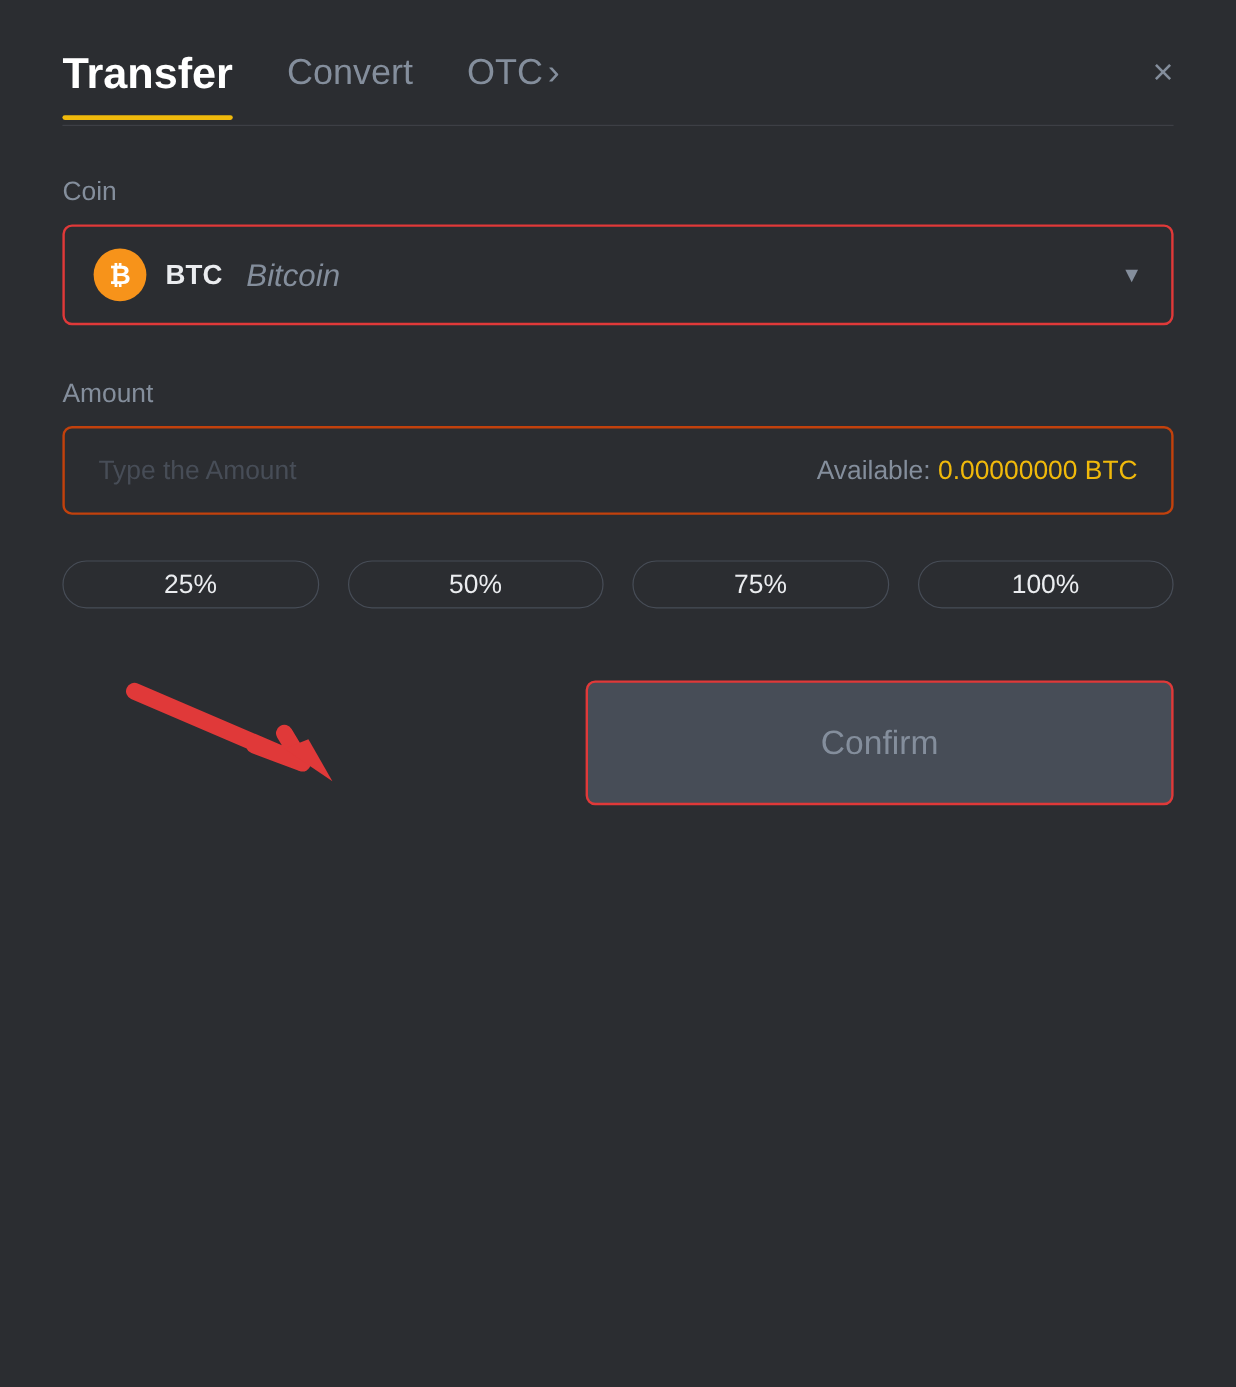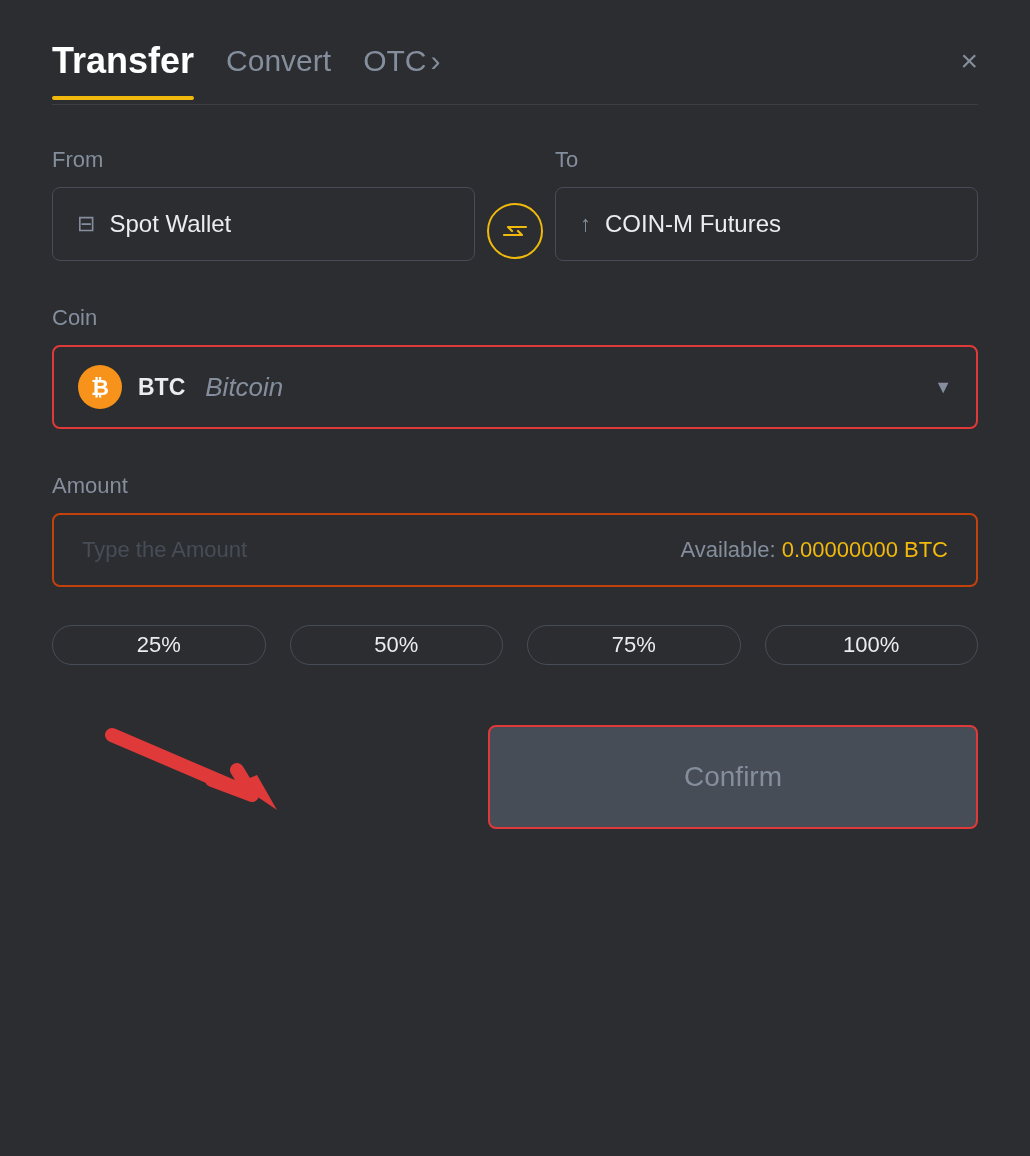--- a/index.html
+++ b/index.html
@@ -16,21 +16,21 @@
       background: #2b2d31;
       width: 1030px;
       height: 1156px;
       position: relative;
       padding: 40px 52px;
     }
     
     .header {
       display: flex;
       align-items: center;
-      gap: 32px;
+      gap: 45px;
       margin-bottom: 0;
     }
     .tab-transfer {
       font-size: 36px;
       font-weight: 700;
       color: #ffffff;
       cursor: pointer;
       position: relative;
     }
     .tab-transfer::after {
@@ -251,45 +251,20 @@
     <span class="tab-convert">Convert</span>
     <span class="tab-otc">
       <span>OTC</span>
       <span>›</span>
     </span>
     <button class="close-btn">×</button>
   </div>
 
   <div class="divider"></div>
 
-  <div class="from-to-row">
-    <div class="from-section">
-      <div class="field-label">From</div>
-      <div class="wallet-box">
-        <span class="wallet-box-icon">⊟</span>
-        <span class="wallet-box-text">Spot Wallet</span>
-      </div>
-    </div>
-
-    <div class="swap-btn-wrapper">
-      <button class="swap-btn">
-        <svg width="26" height="20" viewBox="0 0 26 20" fill="none" xmlns="http://www.w3.org/2000/svg">
-          <path d="M2 14h18l-4-4M24 6H6l4 4" stroke="#f0b90b" stroke-width="2.2" stroke-linecap="round" stroke-linejoin="round"></path>
-        </svg>
-      </button>
-    </div>
-
-    <div class="to-section">
-      <div class="field-label">To</div>
-      <div class="wallet-box">
-        <span class="wallet-box-icon">↑</span>
-        <span class="wallet-box-text">COIN-M Futures</span>
-      </div>
-    </div>
-  </div>
 
   <div class="coin-section">
     <div class="field-label">Coin</div>
     <div class="coin-dropdown">
       <div class="btc-icon">
         <svg width="26" height="26" viewBox="0 0 26 26" fill="none" xmlns="http://www.w3.org/2000/svg">
           <text x="4" y="21" font-size="22" font-weight="900" fill="white" font-family="Arial">₿</text>
         </svg>
       </div>
       <span class="coin-name">BTC</span>

